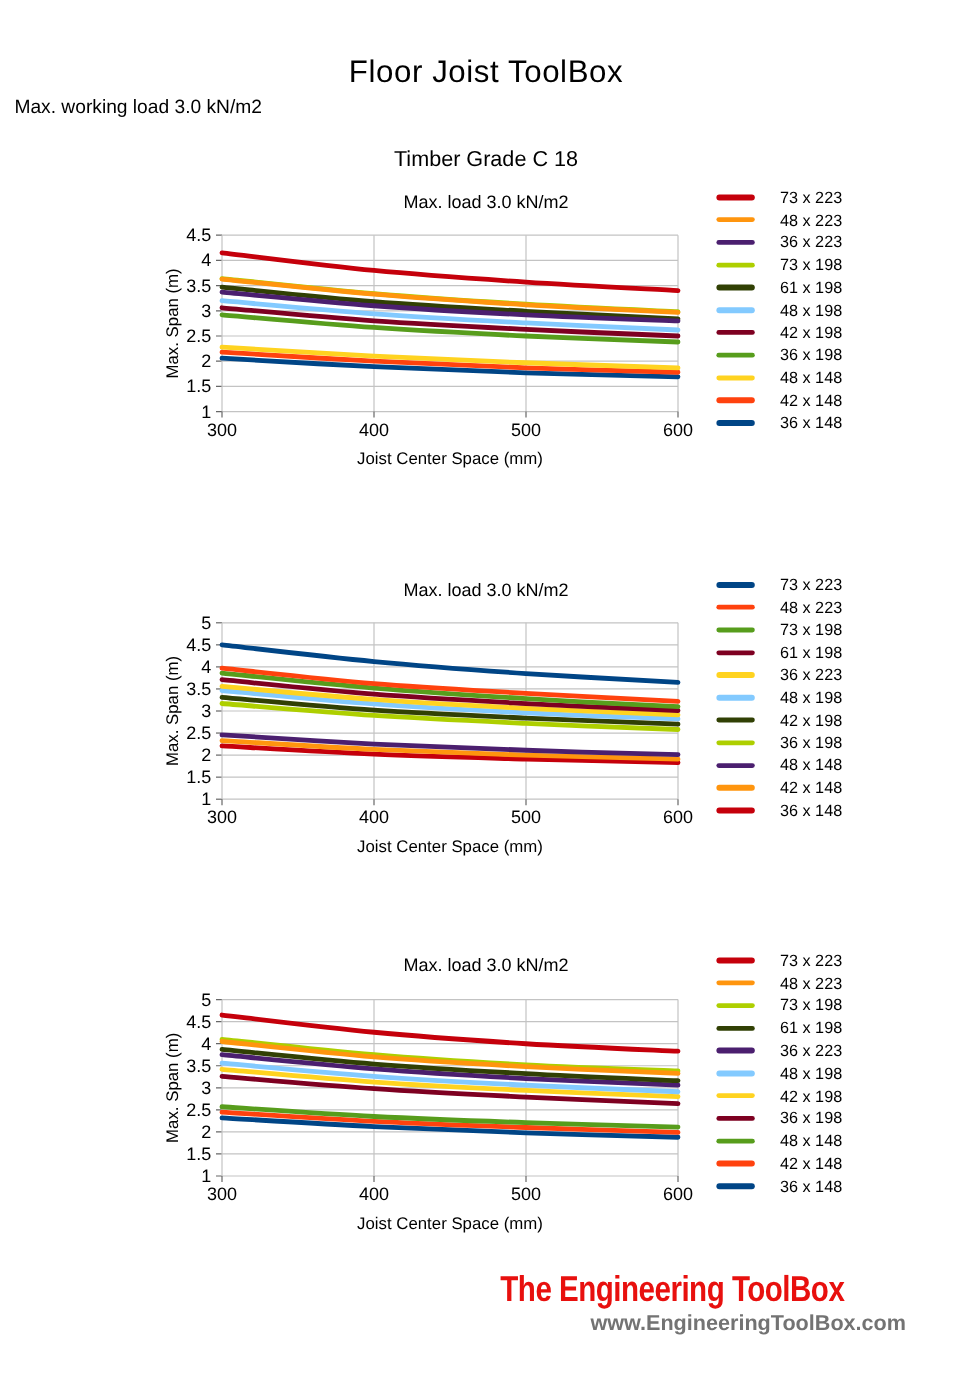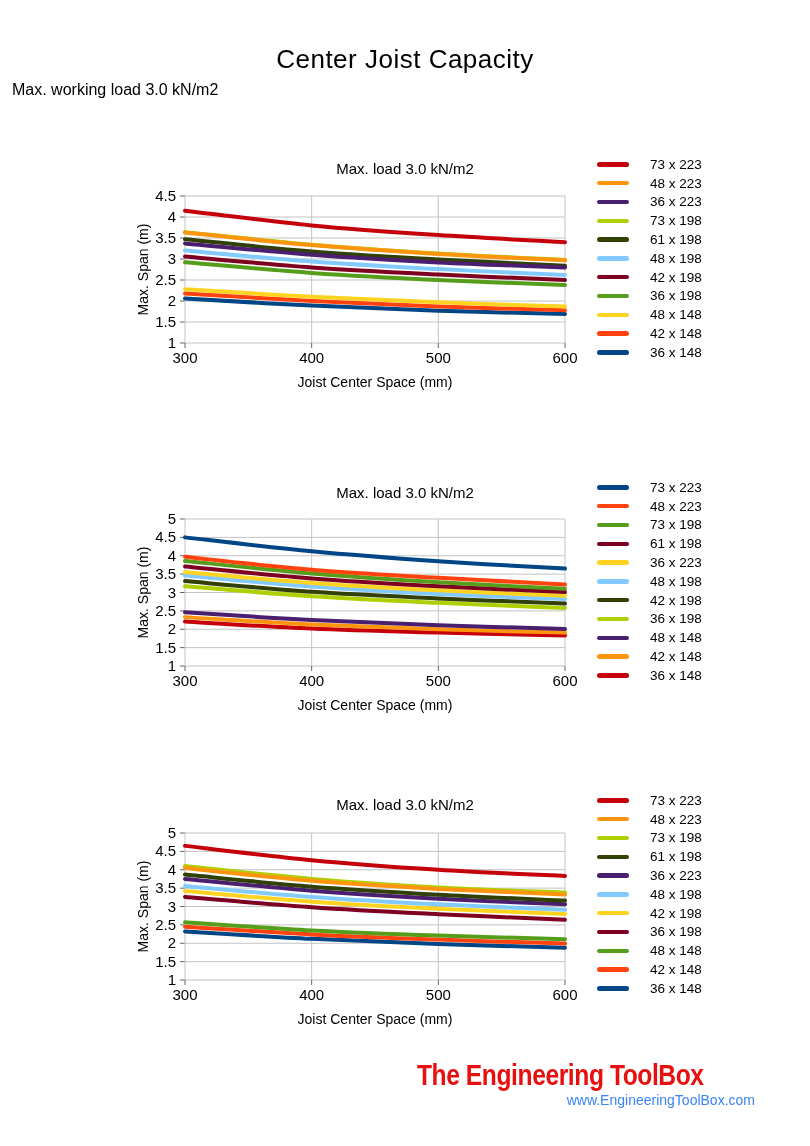--- a/index.html
+++ b/index.html
@@ -15,31 +15,32 @@
   .t3{top:759px}.s3{top:796px}
   .chart-canvas{position:absolute;left:130px;width:470px;height:230px;}
   #chart-0{top:182px}#chart-1{top:505px}#chart-2{top:819px}
   .legend{position:absolute;left:597px;width:200px;display:flex;flex-direction:column;}
   #legend-0{top:155px}#legend-1{top:478px}#legend-2{top:791px}
   .legend-item{display:flex;align-items:center;height:18.8px;}
   .legend-swatch{width:32px;height:4.5px;border-radius:2.5px;flex:0 0 auto;}
   .legend-label{margin-left:21px;font-size:13.5px;white-space:nowrap;}
   .footer-brand{position:absolute;top:1058px;right:106px;font-size:30px;font-weight:bold;
                 transform:scaleX(.82);transform-origin:100% 50%;letter-spacing:-.5px;}
-  .footer-url{position:absolute;top:1092px;right:55px;font-size:14px;color:#3b82f6;}
+  .footer-url{position:absolute;top:1092px;right:55px;font-size:18px;color:#737373;font-weight:bold;}
   svg text{font-family:"Liberation Sans",sans-serif;fill:#000;}
 </style>
 </head>
 <body>
 
 <div class="page">
 
-  <div class="main-title">Center Joist Capacity</div>
+  <div class="main-title">Floor Joist ToolBox</div>
   <div class="main-subtitle">Max. working load 3.0 kN/m2</div>
 
+  <div class="chart-title t1">Timber Grade C 18</div>
   <div class="chart-subtitle s1">Max. load 3.0 kN/m2</div>
   <div class="chart-canvas" id="chart-0"><svg width="470" height="230" viewBox="0 0 470 230">
         <line x1="55" y1="161" x2="435" y2="161" stroke="#c3c3c3" stroke-width="1"></line>
         <line x1="50" y1="161" x2="55" y2="161" stroke="#666666" stroke-width="1"></line>
         <text x="46" y="166" text-anchor="end" font-size="15">1</text>
         <line x1="55" y1="140" x2="435" y2="140" stroke="#c3c3c3" stroke-width="1"></line>
         <line x1="50" y1="140" x2="55" y2="140" stroke="#666666" stroke-width="1"></line>
         <text x="46" y="145" text-anchor="end" font-size="15">1.5</text>
         <line x1="55" y1="119" x2="435" y2="119" stroke="#c3c3c3" stroke-width="1"></line>
         <line x1="50" y1="119" x2="55" y2="119" stroke="#666666" stroke-width="1"></line>

